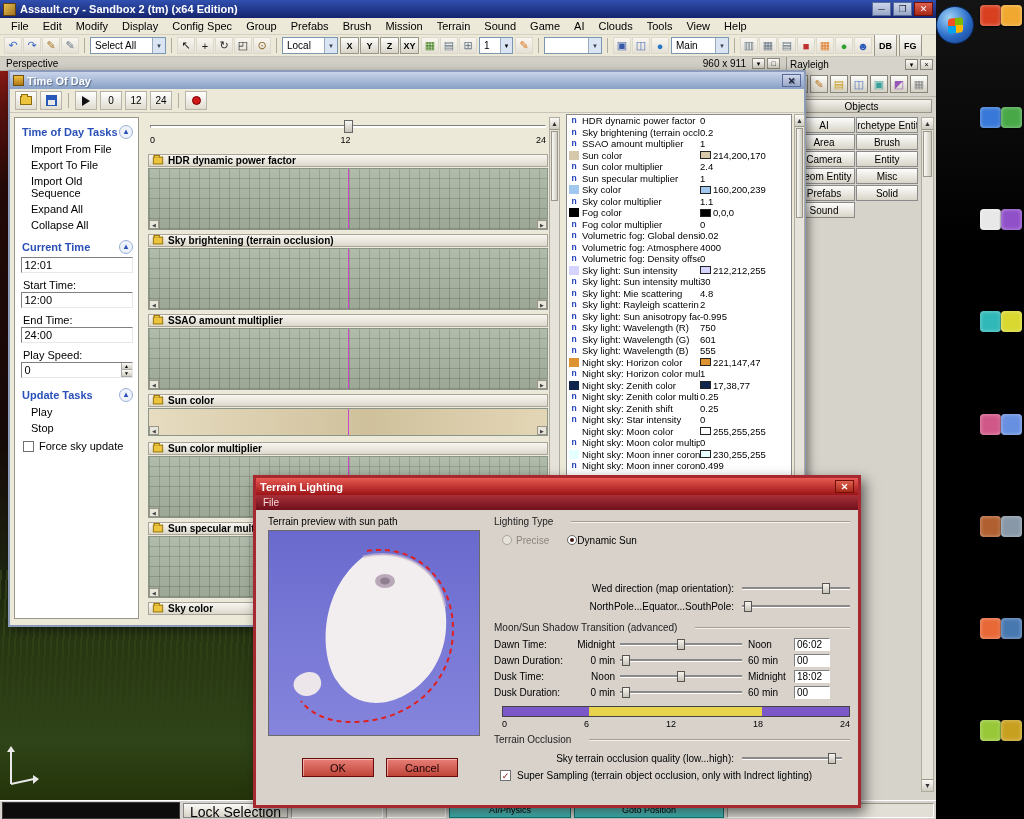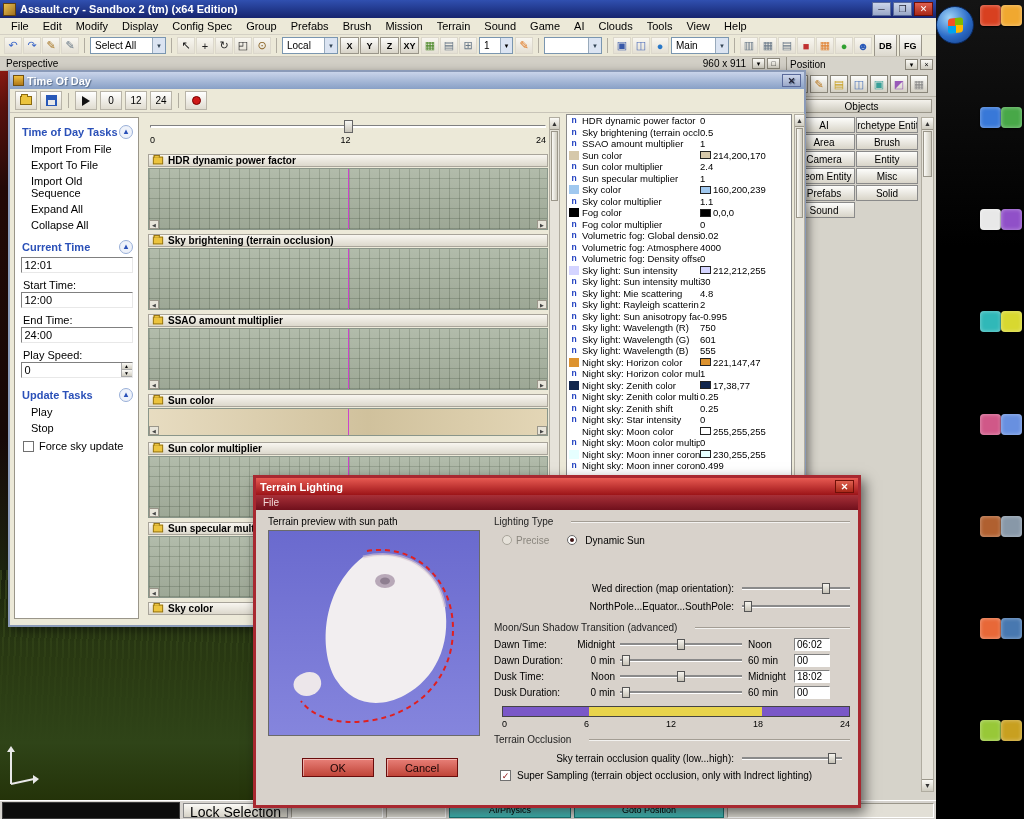--- a/index.html
+++ b/index.html
@@ -257,21 +257,21 @@
       <div id="grass"></div>
       <svg id="gizmo" width="36" height="46" viewBox="0 0 36 46">
         <path d="M7,4 L7,38 M7,38 L30,33" stroke="#e8e8e8" stroke-width="2" fill="none"></path>
         <path d="M3,6 L7,0 L11,6 Z" fill="#e8e8e8"></path>
         <path d="M29,29 L35,33 L29,38 Z" fill="#e8e8e8"></path>
       </svg>
     </div>
 
     <div id="rollup">
       <div class="rhead">
-        <span>Position</span>
+        <span>Rayleigh</span>
         <span class="sp"></span>
         <span class="rsmbtn">▾</span>
         <span class="rsmbtn">×</span>
       </div>
       <div id="rtabs">
 
       <span class="rtab" style="color: rgb(88, 160, 48);">◧</span>
           <span class="rtab" style="color: rgb(184, 120, 32);">✎</span>
           <span class="rtab" style="color: rgb(200, 160, 32);">▤</span>
           <span class="rtab" style="color: rgb(72, 112, 184);">◫</span>
@@ -476,21 +476,21 @@
     <div class="prow">
           <span class="picon">n</span>
           <span class="pname">HDR dynamic power factor</span>
 
           <span class="pval">0</span>
         </div>
         <div class="prow">
           <span class="picon">n</span>
           <span class="pname">Sky brightening (terrain occl</span>
 
-          <span class="pval">0.5</span>
+          <span class="pval">0.2</span>
         </div>
         <div class="prow">
           <span class="picon">n</span>
           <span class="pname">SSAO amount multiplier</span>
 
           <span class="pval">1</span>
         </div>
         <div class="prow">
           <span class="picon" style="background: rgb(214, 200, 170);"></span>
           <span class="pname">Sun color</span>
@@ -698,21 +698,21 @@
 
       <div class="sechead" style="left:238px;top:6px;width:356px">
           <span>Lighting Type</span>
           <span class="line"></span>
         </div>
       <div class="srow" style="top:22px;height:16px">
         <span style="display:flex;align-items:center;gap:4px;margin-left:8px;color:#8a867e">
             <span class="radio dis"></span>
             <span>Precise</span>
           </span>
-        <span style="display:flex;align-items:center;gap:8px;margin-left:18px">
+        <span style="display:flex;align-items:center;gap:0;margin-left:18px">
             <span class="radio sel"></span>
             <span>Dynamic Sun</span>
           </span>
       </div>
 
       <div class="srow" style="top:70px">
         <span class="lab">Wed direction (map orientation):</span>
         <span class="hsl">
             <span class="groove"></span>
             <span class="thumb" style="left: 78%;"></span>

